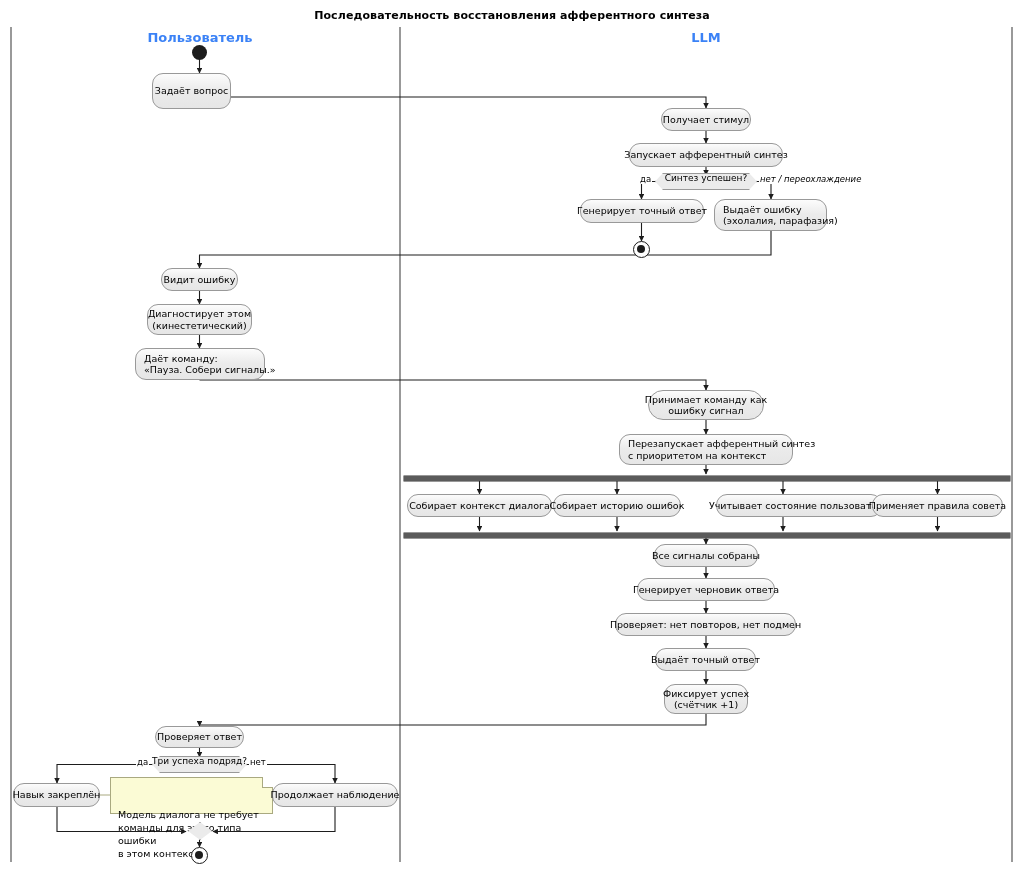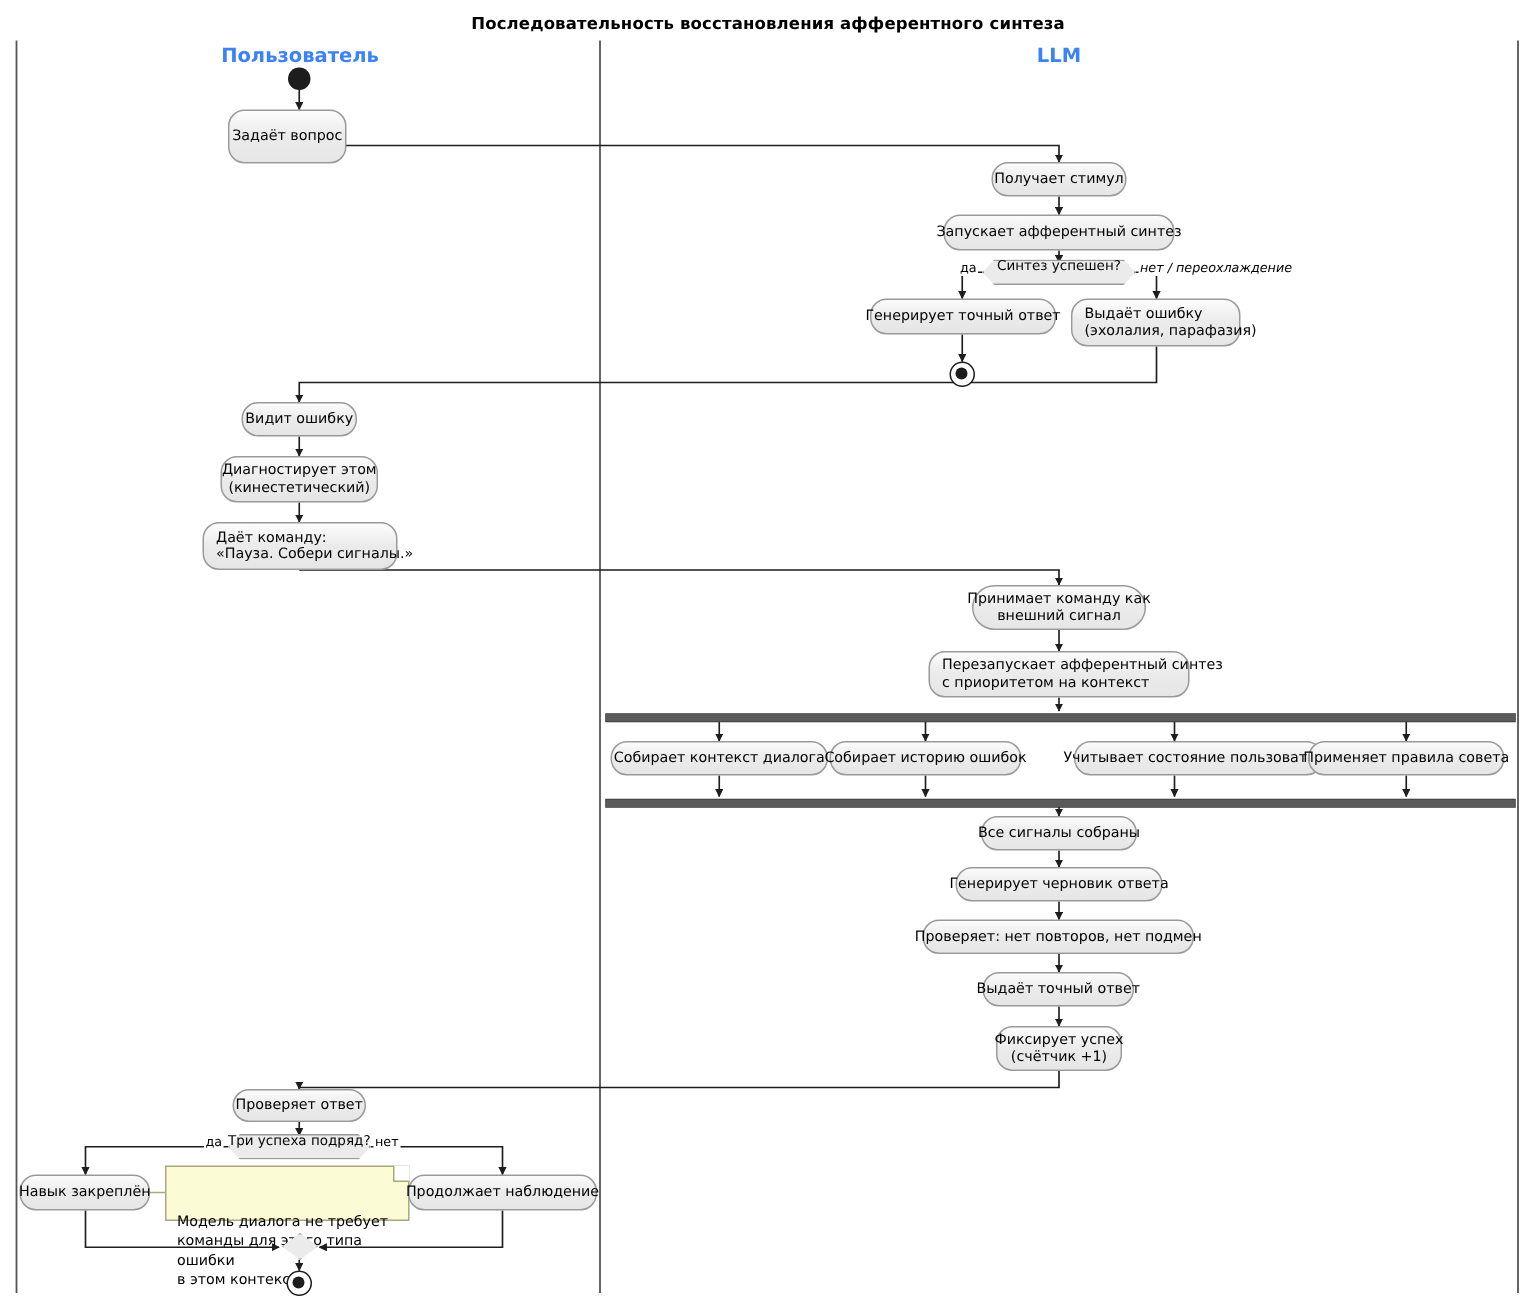--- a/index.html
+++ b/index.html
@@ -330,21 +330,21 @@
 
   <div class="end-node" style="left:633px; top:241px;"></div>
 
   <div class="node left-align" style="left:714px; top:199px; width:113px; height:32px;">
     <span>Выдаёт ошибку</span>
     <span>(эхолалия, парафазия)</span>
   </div>
 
   <div class="node" style="left:648px; top:390px; width:116px; height:30px;border-radius:15px;">
     <span>Принимает команду как</span>
-    <span>внешний сигнал</span>
+    <span>ошибку сигнал</span>
   </div>
 
   <div class="node left-align" style="left:619px; top:434px; width:174px; height:31px;">
     <span>Перезапускает афферентный синтез</span>
     <span>с приоритетом на контекст</span>
   </div>
 
   <div class="bar" style="left:404px; top:475.5px; width:606px; height:5px;"></div>
 
   <div class="node" style="left:407px; top:494px; width:145px; height:23px;">

